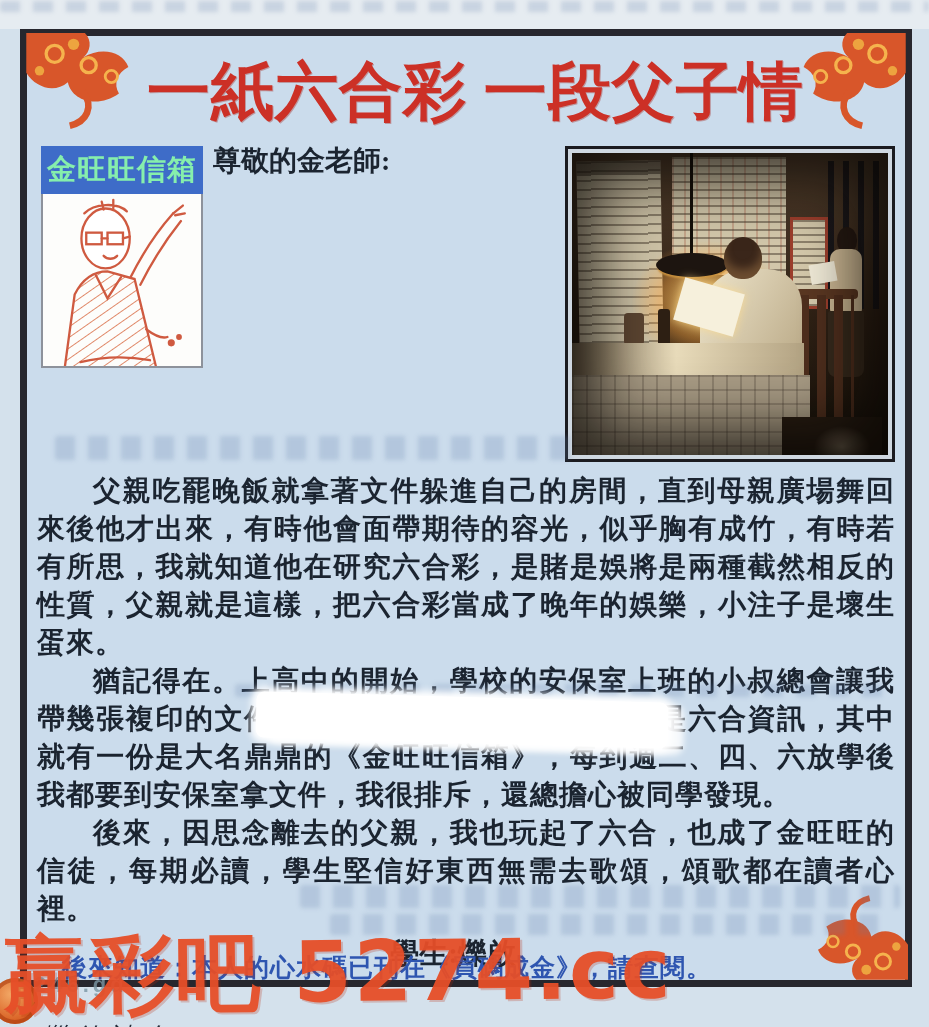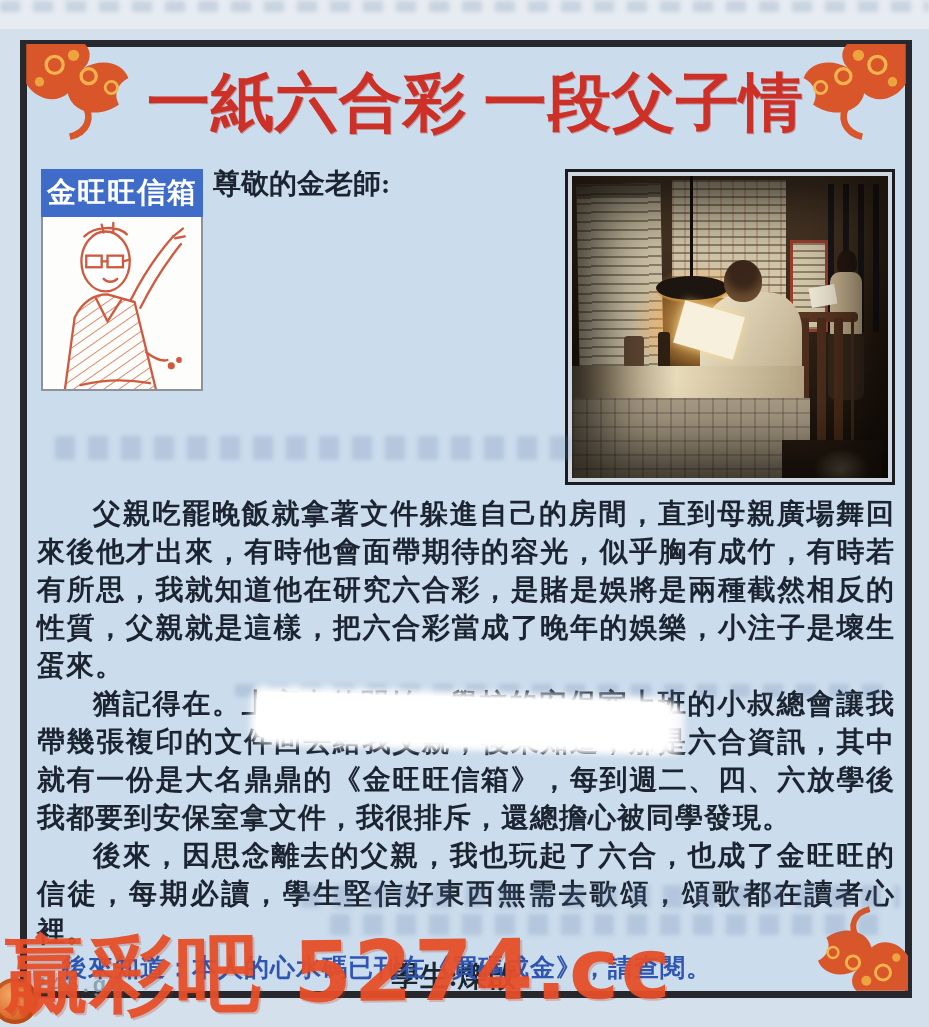--- a/index.html
+++ b/index.html
@@ -10,38 +10,38 @@
   }
   
   .top-strip{position:absolute;left:0;top:0;width:929px;height:29px;background:#e6ecf1;}
   .ghost{
     position:absolute;
     background:repeating-linear-gradient(90deg,rgba(96,124,168,.22) 0 20px,rgba(96,124,168,0) 20px 33px);
     filter:blur(2px);border-radius:3px;pointer-events:none;
   }
   
   .frame{
-    position:absolute;left:20px;top:40px;width:878px;height:944px;
+    position:absolute;left:20px;top:29px;width:878px;height:944px;
     border:7px solid #27272e;background:#cbdcec;
   }
   .corner{position:absolute;width:118px;height:104px;}
   .corner.tl{left:-3px;top:-3px;}
   .corner.tr{right:-3px;top:-3px;transform:scaleX(-1);}
   .corner.br{right:-3px;bottom:-2px;transform:scale(-1,-1);width:100px;height:96px;}
   
   .title{
     margin:10px 120px 4px 120px;height:92px;line-height:92px;text-align:center;
     font-size:63px;font-weight:bold;color:#cc3026;letter-spacing:1px;white-space:nowrap;
     text-shadow:1px 1px 0 rgba(160,30,20,.35);
   }
   
   .flow{position:relative;padding:0 10px;color:#1b2430;}
   .badge-box{float:left;width:162px;margin:4px 10px 8px 4px;}
   .badge{
-    background:#3e6cc8;color:#ffffff;text-align:center;font-weight:bold;font-size:29px;
+    background:#3e6cc8;color:#86efac;text-align:center;font-weight:bold;font-size:29px;
     font-family:"Liberation Sans","DejaVu Sans",sans-serif;
     padding:4px 0;letter-spacing:1px;white-space:nowrap;
   }
   .mascot{background:#fdfdfb;border:2px solid #8d929b;border-top:none;height:172px;overflow:hidden;}
   .photo{
     float:right;width:316px;height:302px;margin:4px 0 10px 10px;
     border:3px solid #1b1b20;background:#cfd8e1;padding:4px;
   }
   .ph{position:relative;width:100%;height:100%;overflow:hidden;background:#221712;}
   .ph div{position:absolute;}
@@ -79,21 +79,21 @@
     background:linear-gradient(90deg,#7a6a52,#e8dbba 45%,#b3a383);}
   .ph-cloth{left:0;top:222px;width:238px;height:84px;background:#a99c85;
     background-image:repeating-linear-gradient(90deg,rgba(60,50,40,.25) 0 2px,transparent 2px 14px),
     repeating-linear-gradient(180deg,rgba(60,50,40,.25) 0 2px,transparent 2px 14px);}
   .ph-jar{left:52px;top:160px;width:20px;height:32px;background:#5c4531;border-radius:4px;}
   .ph-bottle{left:86px;top:156px;width:12px;height:36px;background:#2e2014;border-radius:3px;}
   .ph-floor{left:210px;top:264px;width:100px;height:60px;background:#271c12;
     background-image:radial-gradient(closest-side at 60% 50%,rgba(220,200,170,.5),transparent 70%);}
   .ph-vignette{inset:0;box-shadow:inset 0 0 60px 26px rgba(8,5,3,.78);}
   
-  .salutation{margin:16px;font-size:28px;font-weight:bold;line-height:38px;}
+  .salutation{margin:4px;font-size:28px;font-weight:bold;line-height:38px;}
   .para{margin:0;font-size:28px;font-weight:bold;line-height:38px;text-indent:2em;
     letter-spacing:1px;text-align:justify;}
   .para.clear{clear:both;margin-top:16px;}
   .sig-student{margin:6px 26px 0 0;text-align:center;font-size:29px;font-weight:bold;}
   
   .reply{margin-top:46px;font-style:italic;color:#232c3a;}
   .reply-greeting{margin:3px;font-size:26px;letter-spacing:8px;line-height:36px;}
   .reply-body{margin:4px 0 0 0;font-size:26px;line-height:43px;letter-spacing:5px;
     text-indent:2em;text-align:justify;}
   

